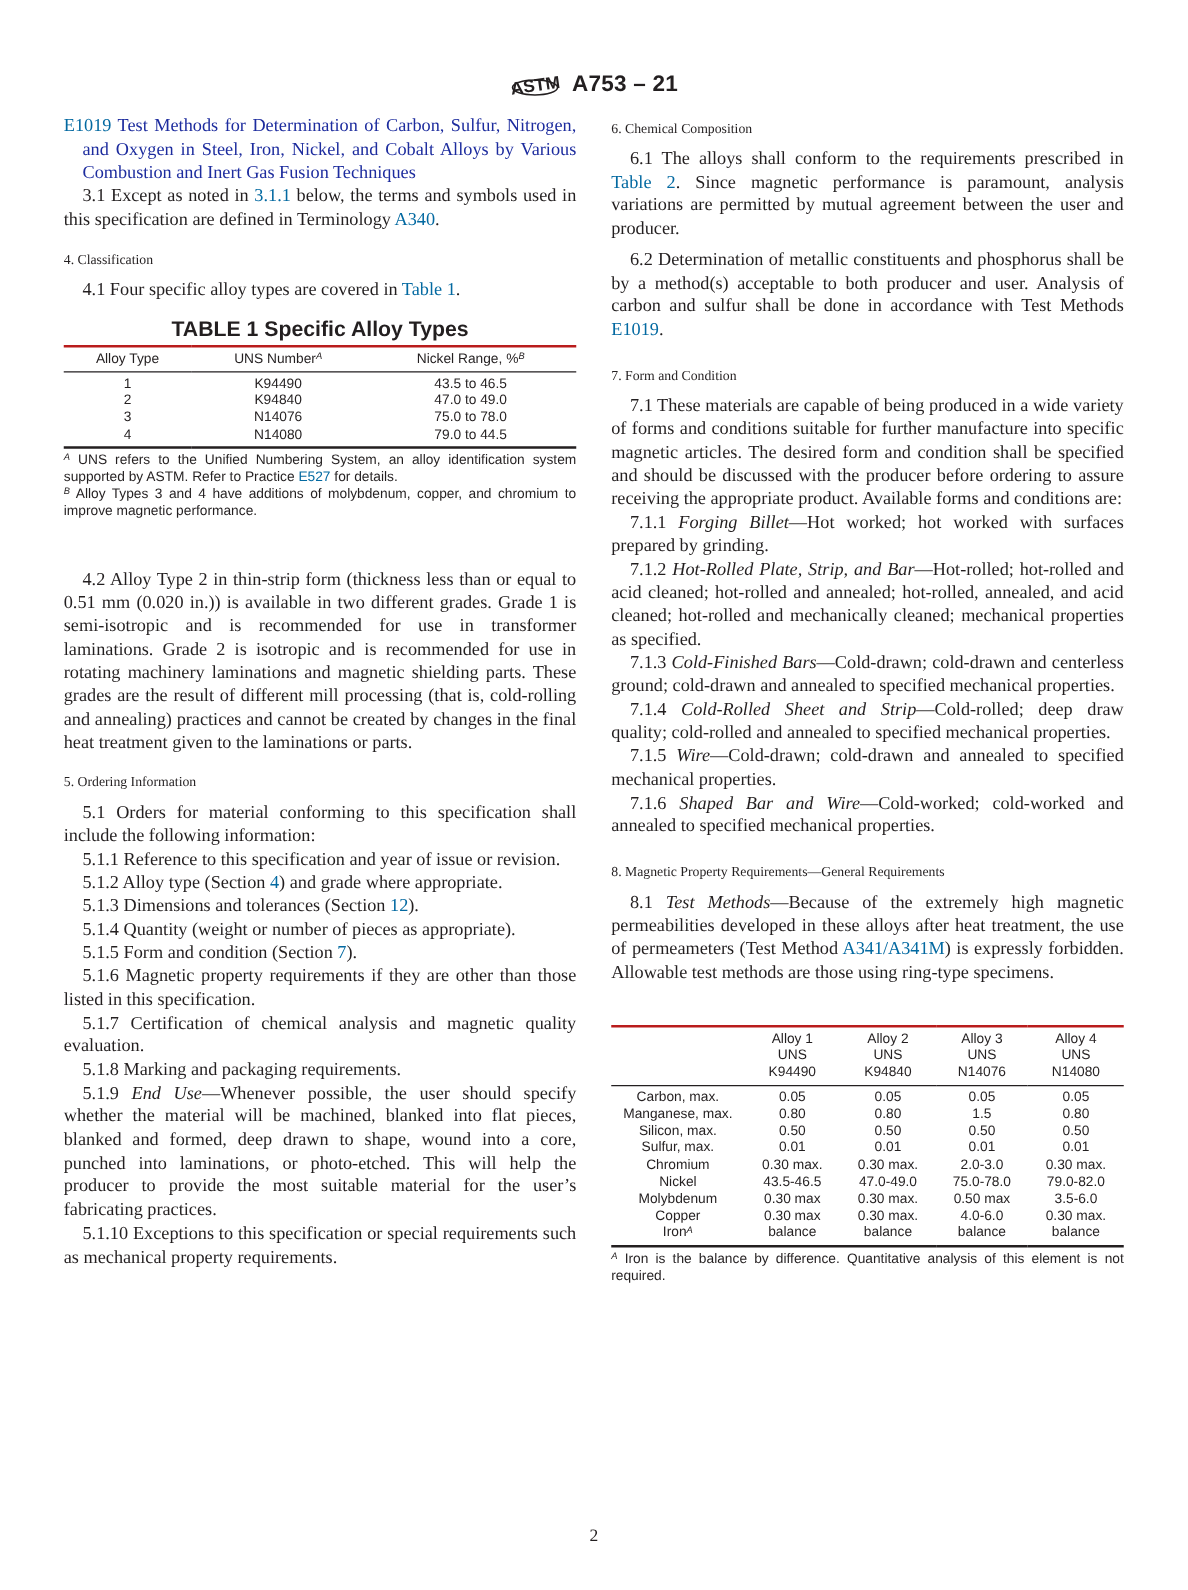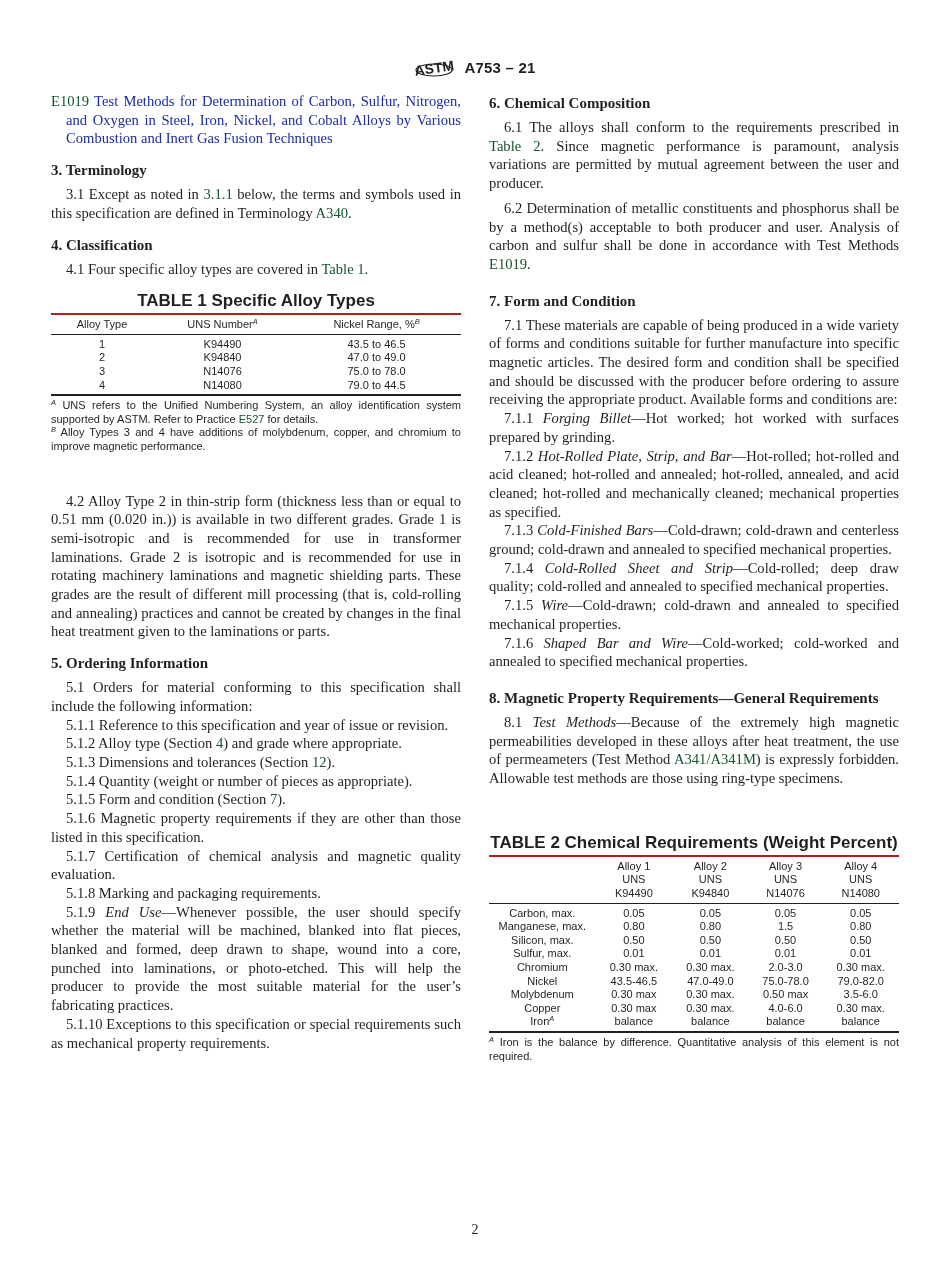--- a/index.html
+++ b/index.html
@@ -1,27 +1,27 @@
 <!DOCTYPE html>
 <html><head>
 <meta charset="utf-8">
 <style>
   html, body { margin: 0; padding: 0; background: #ffffff; }
   body { width: 950px; height: 1272px; position: relative; overflow: hidden; color: #231f20; font-family: "Liberation Serif", serif; }
   .header { position: absolute; top: 52px; left: 0; width: 950px; text-align: center; }
   .header .logo { display: inline-block; vertical-align: middle; width: 40px; height: 30px; margin-right: 6px; }
-  .header .code { display: inline-block; vertical-align: middle; font-family: "Liberation Sans", sans-serif; font-weight: bold; font-size: 15px; letter-spacing: 0.2px; }
+  .header .code { display: inline-block; vertical-align: middle; font-family: "Liberation Sans", sans-serif; font-weight: bold; font-size: 18px; letter-spacing: 0.2px; }
   .col { position: absolute; top: 92px; width: 410px; font-size: 14.6px; line-height: 18.7px; text-align: justify; }
   .col.left { left: 51px; }
   .col.right { left: 489px; }
   p { margin: 0; }
   .indent { text-indent: 15px; }
   .ref { padding-left: 15px; text-indent: -15px; color: #1d2c9e; }
-  .link { color: #14532d; }
-  h3 { font-size: 15px; font-weight: bold; margin: 13px 0 6px 0; line-height: 18px; text-align: left; }
+  .link { color: #0369a1; }
+  h3 { font-size: 11px; font-weight: normal; margin: 13px 0 6px 0; line-height: 18px; text-align: left; }
   .gap { height: 6px; }
   .tbl-title { font-family: "Liberation Sans", sans-serif; font-weight: bold; font-size: 17px; text-align: center; margin: 16px 0 5px 0; line-height: 14px; }
   table { border-collapse: collapse; width: 100%; font-family: "Liberation Sans", sans-serif; font-size: 11px; line-height: 13.6px; }
   table.t thead tr:first-child th { border-top: 2px solid #b91c1c; }
   table.t th { font-weight: normal; padding: 3px 2px 2px 2px; text-align: center; vertical-align: bottom; border-bottom: 1px solid #231f20; }
   table.t td { padding: 0 2px; text-align: center; }
   table.t tbody tr:first-child td { padding-top: 3px; }
   table.t tbody tr:last-child td { padding-bottom: 2px; border-bottom: 2px solid #231f20; }
   table.t td.lbl { text-align: center; margin-left: 44px; }
   sup { font-size: 7.5px; font-style: italic; vertical-align: top; position: relative; top: -3px; }
@@ -36,21 +36,20 @@
   <svg class="logo" viewBox="0 0 40 30">
     <ellipse cx="20" cy="18" rx="18" ry="6" fill="none" stroke="#231f20" stroke-width="1.2"></ellipse>
     <text x="20" y="21" text-anchor="middle" font-family="Liberation Sans, sans-serif" font-weight="bold" font-size="14" fill="#231f20" transform="rotate(-8 20 15)">ASTM</text>
   </svg>
   <span class="code">A753 – 21</span>
 </div>
 
 <div class="col left">
   <p class="ref"><span class="link">E1019</span> <span>Test Methods for Determination of Carbon, Sulfur, Nitrogen, and Oxygen in Steel, Iron, Nickel, and Cobalt Alloys by Various Combustion and Inert Gas Fusion Techniques</span></p>
 
-  <h3>3. Terminology</h3>
   <p class="indent"><span>3.1 Except as noted in </span><span class="link">3.1.1</span><span> below, the terms and symbols used in this specification are defined in Terminology </span><span class="link">A340</span><span>.</span></p>
 
   <h3>4. Classification</h3>
   <p class="indent"><span>4.1 Four specific alloy types are covered in </span><span class="link">Table 1</span><span>.</span></p>
 
   <div class="tbl-title">TABLE 1 Specific Alloy Types</div>
   <table class="t">
     <thead>
       <tr>
         <th><span>Alloy Type</span></th>
@@ -113,21 +112,20 @@
   <p class="indent"><span>7.1.2 </span><em>Hot-Rolled Plate, Strip, and Bar</em><span>—Hot-rolled; hot-rolled and acid cleaned; hot-rolled and annealed; hot-rolled, annealed, and acid cleaned; hot-rolled and mechanically cleaned; mechanical properties as specified.</span></p>
   <p class="indent"><span>7.1.3 </span><em>Cold-Finished Bars</em><span>—Cold-drawn; cold-drawn and centerless ground; cold-drawn and annealed to specified mechanical properties.</span></p>
   <p class="indent"><span>7.1.4 </span><em>Cold-Rolled Sheet and Strip</em><span>—Cold-rolled; deep draw quality; cold-rolled and annealed to specified mechanical properties.</span></p>
   <p class="indent"><span>7.1.5 </span><em>Wire</em><span>—Cold-drawn; cold-drawn and annealed to specified mechanical properties.</span></p>
   <p class="indent"><span>7.1.6 </span><em>Shaped Bar and Wire</em><span>—Cold-worked; cold-worked and annealed to specified mechanical properties.</span></p>
 
   <h3 style="margin-top:18px">8. Magnetic Property Requirements—General Requirements</h3>
   <p class="indent"><span>8.1 </span><em>Test Methods</em><span>—Because of the extremely high magnetic permeabilities developed in these alloys after heat treatment, the use of permeameters (Test Method </span><span class="link">A341/A341M</span><span>) is expressly forbidden. Allowable test methods are those using ring-type specimens.</span></p>
 
   <div style="height:32px"></div>
-  <div class="tbl-title">TABLE 2 Chemical Requirements (Weight Percent)</div>
   <table class="t">
     <thead>
       <tr>
         <th style="width:26%"></th>
         <th>
             <div>Alloy 1</div>
             <div>UNS</div>
             <div>K94490</div>
           </th>
         <th>

